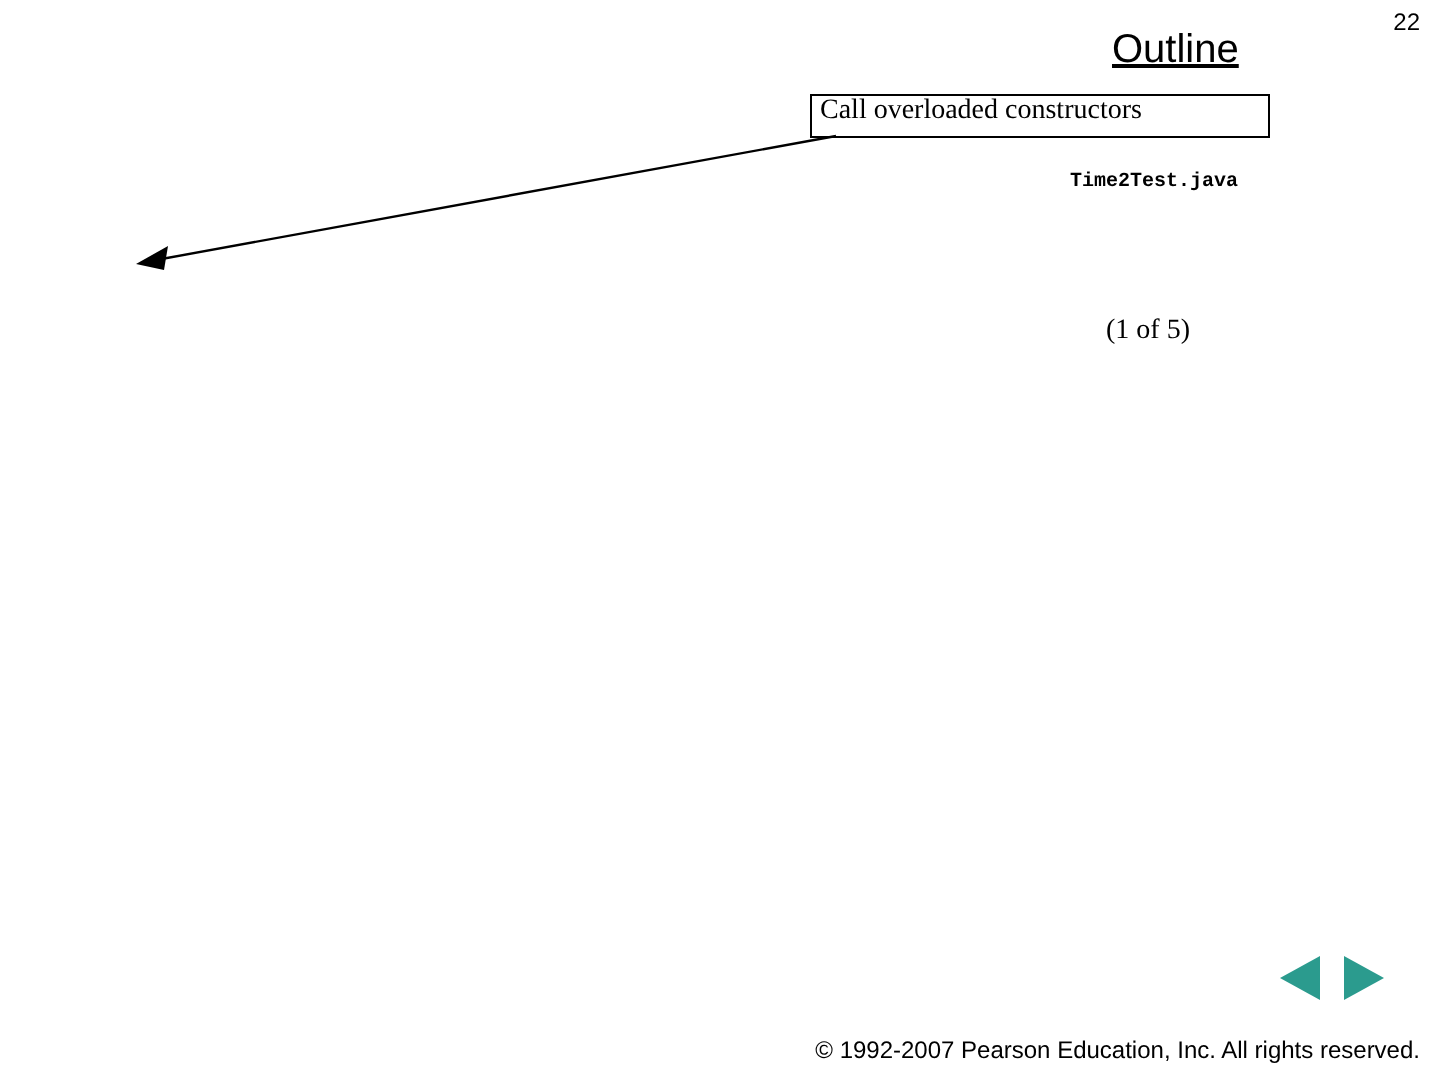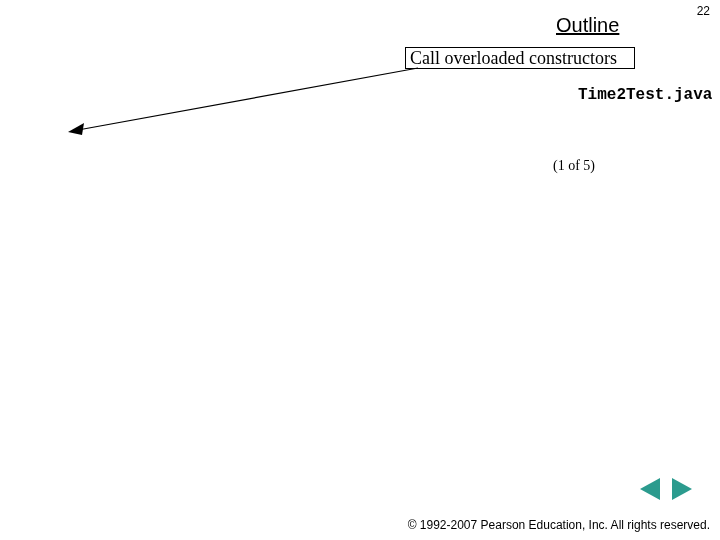--- a/index.html
+++ b/index.html
@@ -29,40 +29,39 @@
   }
   .callout-box {
     position: absolute;
     top: 47px;
     left: 405px;
     width: 230px;
     height: 22px;
     border: 1px solid #000;
     background: #fff;
     display: flex;
-    align-items: center;
     padding-left: 4px;
-    font-size: 18px;
+    font-size: 14px;
     color: #000;
   }
   .arrow-svg {
     position: absolute;
     top: 68px;
     left: 68px;
     width: 360px;
     height: 80px;
     overflow: visible;
   }
   .file-label {
     position: absolute;
     top: 86px;
-    left: 578px;
+    left: 535px;
     font-family: "Courier New", Courier, monospace;
     font-weight: bold;
-    font-size: 16px;
+    font-size: 10px;
     color: #000;
     white-space: nowrap;
   }
   .page-range {
     position: absolute;
     top: 158px;
     left: 553px;
     font-size: 14px;
     color: #000;
   }

